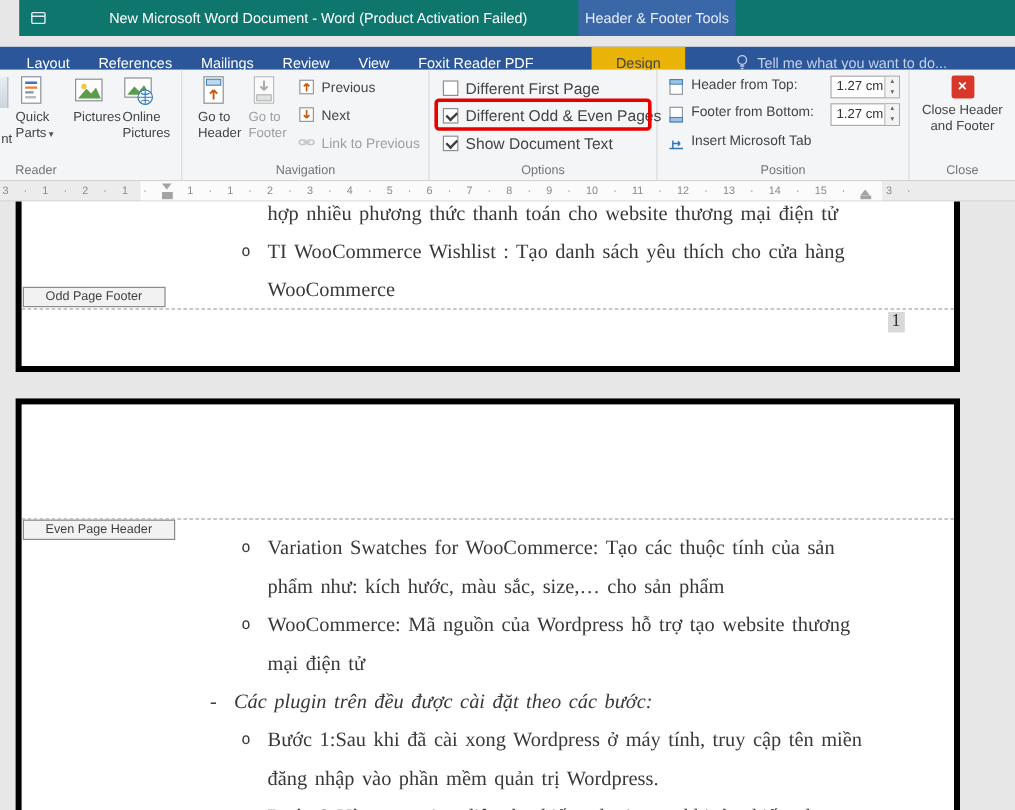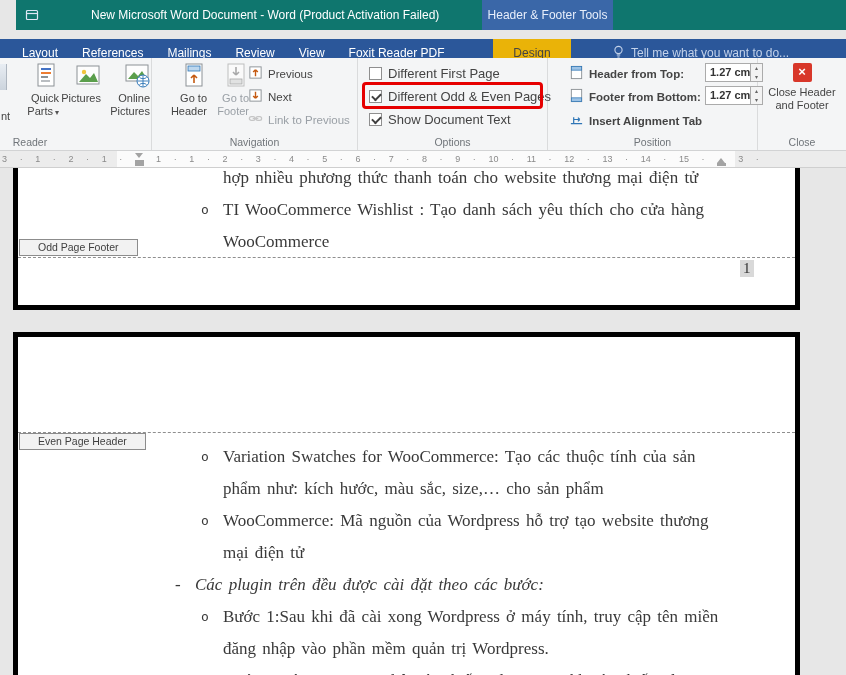--- a/index.html
+++ b/index.html
@@ -29,21 +29,21 @@
   .group { position:absolute; top:0; height:92px; border-right:1px solid #dadbdc; }
   .group-label { position:absolute; bottom:2px; left:0; width:100%; text-align:center;
                  font-size:10.5px; color:#70757a; }
   .g-insert { left:0; width:152px; overflow:hidden; }
   .g-insert .group-label { width:60px; }
   .g-nav { left:152px; width:206px; }
   .g-options { left:358px; width:190px; }
   .g-position { left:548px; width:210px; }
   .g-close { left:758px; width:88px; border-right:none; }
 
-  .bigbtn { position:absolute; top:4px; display:flex; flex-direction:column; align-items:flex-end;
+  .bigbtn { position:absolute; top:4px; display:flex; flex-direction:column; align-items:flex-start;
             font-size:11px; color:#444; line-height:12.5px; text-align:center; cursor:default; }
   .bigbtn .bicon { width:26px; height:26px; margin-bottom:4px; }
   .caret::after { content:"▾"; font-size:8px; margin-left:2px; color:#555; }
 
   .partial-sliver { position:absolute; left:0; top:6px; width:7px; height:26px;
                     background:linear-gradient(#e8edf3,#ccd4dd); border-right:1px solid #aeb6c0; }
   .partial-label { position:absolute; left:1px; top:52px; font-size:11px; color:#444; }
 
   .btn-quickparts { left:13px; width:46px; }
   .btn-pictures { left:61px; width:40px; }
@@ -60,22 +60,22 @@
 
   .checkrow { position:absolute; left:11px; display:flex; align-items:center; gap:6px;
               font-size:13px; color:#444; white-space:nowrap; }
   .cr1 { top:8px; } .cr2 { top:31px; } .cr3 { top:54px; }
   .checkbox { width:13px; height:13px; background:#fff; border:1px solid #8f8f8f; position:relative; flex:0 0 13px; }
   .checkbox.checked::after { content:""; position:absolute; left:2px; top:2px; width:7px; height:4px;
                              border-left:2px solid #3f3f3f; border-bottom:2px solid #3f3f3f; transform:rotate(-45deg); }
   .red-annotation { position:absolute; left:4px; top:24px; width:181px; height:27px;
                     border:3px solid #e60000; border-radius:4px; z-index:6; pointer-events:none; }
 
-  .posrow { position:absolute; left:21px; display:flex; align-items:flex-end; gap:5px;
-            font-size:11.5px; color:#444; white-space:nowrap;font-weight:bold; }
+  .posrow { position:absolute; left:8px; display:flex; align-items:flex-start; gap:5px;
+            font-size:11.5px; color:#444; white-space:nowrap; }
   .pr1 { top:7px; } .pr2 { top:30px; } .pr3 { top:54px; }
   .posrow .picon { width:15px; height:15px; flex:0 0 15px; }
   .spininput { position:absolute; top:-2px; left:136px; width:58px; height:19px; background:#fff;
                border:1px solid #ababab; font-size:11px; color:#333; line-height:17px; padding-left:4px; }
   .spinner { position:absolute; right:0; top:0; width:12px; height:17px; border-left:1px solid #ababab;
              display:flex; flex-direction:column; }
   .spin-up, .spin-down { flex:1; font-size:6px; line-height:8px; text-align:center; color:#666; background:#f3f3f3; }
 
   .closebtn { position:absolute; left:10px; top:5px; width:68px; display:flex; flex-direction:column;
               align-items:center; font-size:11px; color:#444; line-height:12.5px; text-align:center; }
@@ -326,21 +326,21 @@
               <span class="spin-down">▾</span>
             </span>
         </span>
       </div>
       <div class="posrow pr3">
         <span class="picon">
           <svg width="15" height="15" viewBox="0 0 16 16">
               <path d="M2 12.5 H14 M5 12.5 V5.5 M5 8 H11.5 M11.5 8 L9.5 6 M11.5 8 L9.5 10" stroke="#2e75b6" stroke-width="1.3" fill="none"></path>
             </svg>
         </span>
-        <span>Insert Alignment Tab</span>
+        <span>Insert Microsoft Tab</span>
       </div>
       <div class="group-label">Position</div>
     </div>
 
     <div class="group g-close">
       <div class="closebtn">
         <span class="close-x">×</span>
         <span>Close Header</span>
         <span>and Footer</span>
       </div>

